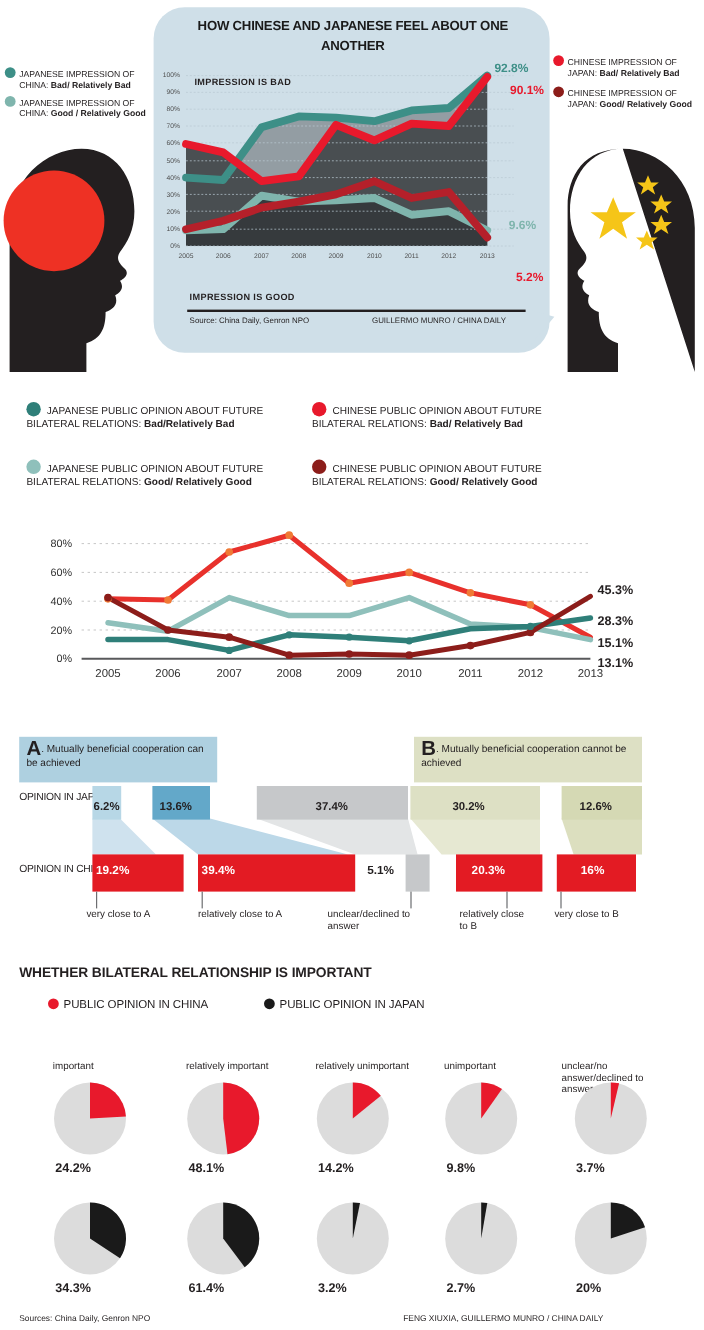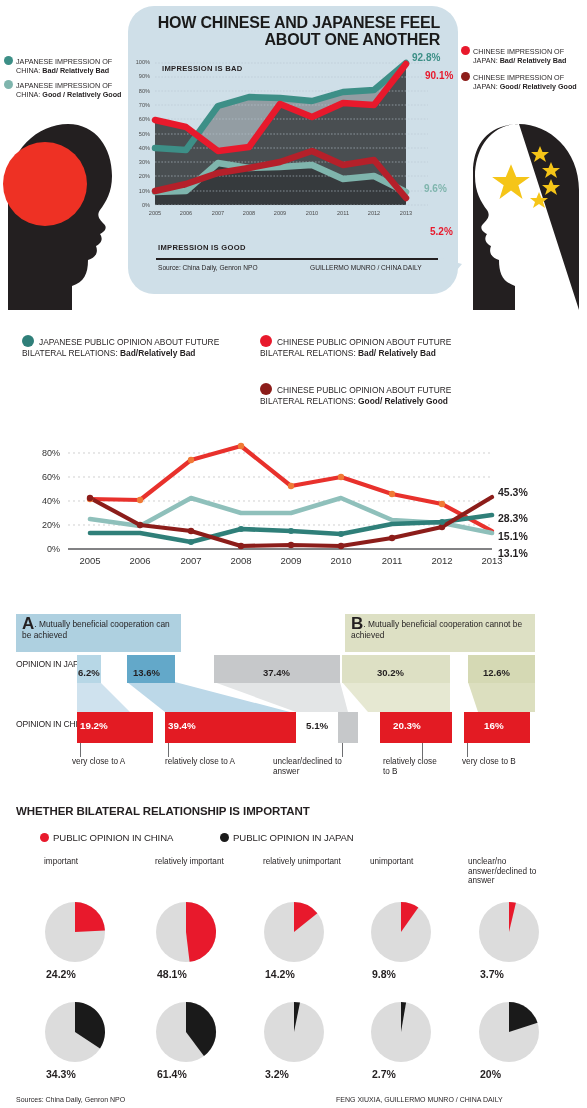--- a/index.html
+++ b/index.html
@@ -18,21 +18,21 @@
     position:absolute;left:128px;top:6px;width:330px;height:288px;
     background:#cfdfe8;border-radius:26px;
   }
   .panel-tail{
     position:absolute;left:440px;top:258px;width:0;height:0;
     border-left:22px solid #cfdfe8;border-top:6px solid transparent;
     border-bottom:26px solid transparent;
   }
   .panel-title{
     position:absolute;left:148px;top:14px;width:292px;
-    text-align:right;font-weight:bold;font-size:16px;line-height:17px;
+    text-align:center;font-weight:bold;font-size:11px;line-height:17px;
     letter-spacing:-0.2px;color:#1a1a1a;
   }
   .plotbox{position:absolute;left:155px;top:60px;width:278px;height:160px;}
 
   .legend-l{position:absolute;left:4px;width:120px;font-size:7.2px;line-height:9px;}
   .legend-r{position:absolute;width:120px;font-size:7.2px;line-height:9px;}
   .lg-dot{
     display:inline-block;width:9px;height:9px;border-radius:50%;
     vertical-align:-1px;margin-right:3px;
   }
@@ -61,21 +61,21 @@
   .rowlbl{position:absolute;font-size:8.6px;line-height:10px;letter-spacing:-0.2px;}
   .bar{position:absolute;box-sizing:border-box;}
   .bar .v{position:absolute;font-weight:bold;font-size:9.5px;}
   .tick{position:absolute;width:1px;background:#6d6e71;}
   .catlbl{position:absolute;font-size:8.2px;line-height:9.5px;}
 
   
   #sec4{position:absolute;left:0;top:805px;width:587px;height:303px;}
   .lg4{position:absolute;font-size:9.6px;letter-spacing:-0.1px;}
   .lg4 .lg-dot{width:9px;height:9px;margin-right:4px;vertical-align:-1px;}
-  .pielbl{position:absolute;font-size:8.2px;line-height:9.5px;text-align:left;}
+  .pielbl{position:absolute;font-size:8.2px;line-height:9.5px;text-align:left;margin-top:27px;}
   .pieval{position:absolute;font-size:10.5px;font-weight:bold;}
   .foot{position:absolute;font-size:7px;}
 </style>
 </head>
 <body>
 
 <div class="wrap">
 
   <div id="sec1">
 
@@ -195,20 +195,23 @@
     <div class="src-r">GUILLERMO MUNRO / CHINA DAILY</div>
   </div>
 
   <div id="sec2">
 
     <div class="lg2" style="left:22px;top:10px;width:235px;">
       <span class="lg-dot" style="background:#2f7f79"></span><span class="t">JAPANESE PUBLIC OPINION ABOUT FUTURE BILATERAL RELATIONS: </span><span class="lg-b">Bad/Relatively Bad</span>
     </div>
     <div class="lg2" style="left:260px;top:10px;width:235px;">
       <span class="lg-dot" style="background:#e8192c"></span><span class="t">CHINESE PUBLIC OPINION ABOUT FUTURE BILATERAL RELATIONS: </span><span class="lg-b">Bad/ Relatively Bad</span>
+    </div>
+    <div class="lg2" style="left:22px;top:58px;width:215px;">
+      <span class="lg-dot" style="background:#8fc0bb"></span><span class="t">JAPANESE PUBLIC OPINION ABOUT FUTURE BILATERAL RELATIONS: </span><span class="lg-b">Good/ Relatively Good</span>
     </div>
     <div class="lg2" style="left:260px;top:58px;width:222px;">
       <span class="lg-dot" style="background:#8c1d1a"></span><span class="t">CHINESE PUBLIC OPINION ABOUT FUTURE BILATERAL RELATIONS: </span><span class="lg-b">Good/ Relatively Good</span>
     </div>
 
     <svg style="position:absolute;left:0px;top:110px;width:587px;height:130px;" viewBox="0 0 587 130">
       <g font-size="9" fill="#333" text-anchor="end" font-family="Liberation Sans, sans-serif">
         <text x="60" y="21">80%</text>
           <text x="60" y="45">60%</text>
         <text x="60" y="69">40%</text>

